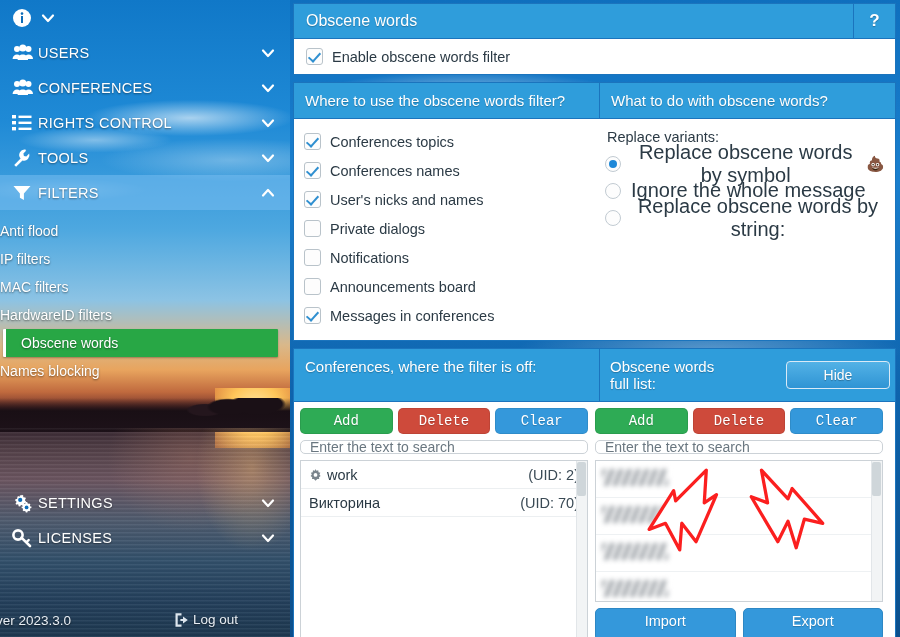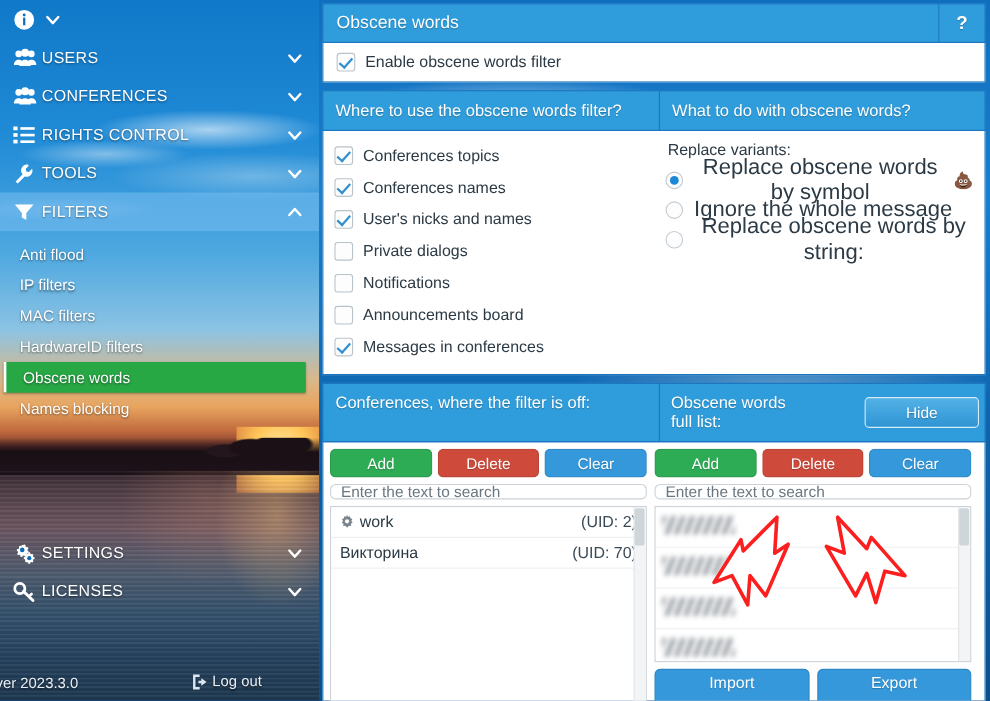--- a/index.html
+++ b/index.html
@@ -79,21 +79,21 @@
     text-shadow:0 1px 2px rgba(0,0,0,0.45);
     cursor:pointer; user-select:none;
   }
   .nav-group.active { background:rgba(120,190,240,0.55); }
   .nav-group .ic { width:26px; flex:0 0 26px; display:flex; align-items:center; }
   .nav-group .lbl { flex:1; font-size:14.5px; letter-spacing:0.3px; }
   .nav-group .chev { flex:0 0 18px; display:flex; justify-content:flex-end; }
 
   .nav-sub {
     display:flex; align-items:center; height:28px;
-    padding-left:18px; color:#ffffff; font-size:14px;
+    color:#ffffff; font-size:14px;
     text-shadow:0 1px 2px rgba(0,0,0,0.5); cursor:pointer; user-select:none;
   }
   .nav-sub.sel {
     background:#28a745; width:275px; margin-left:3px; padding-left:15px;
     border-left:3px solid #ffffff; border-radius:1px;
     box-shadow:0 1px 2px rgba(0,0,0,0.3);
   }
 
   #sidebar-footer {
     position:absolute; left:0; bottom:4px; width:290px; height:26px;
@@ -193,21 +193,21 @@
   }
 
   
   .lists-panel {
     display:flex; background:#ffffff; border:1px solid #1b74bd; border-top:none;
     padding:6px 6px 7px 6px; height:247px;
   }
   .pane { width:288px; display:flex; flex-direction:column; }
   .pane.right { margin-left:7px; }
 
-  .btn-row { display:flex; gap:5px; }
+  .btn-row { display:flex; gap:5px;font-family:Liberation Mono, monospace; }
   .abtn {
     flex:1; height:26px; line-height:24px; text-align:center;
     border-radius:5px; color:#ffffff; font-size:14px; cursor:pointer;
     text-shadow:0 1px 1px rgba(0,0,0,0.22); border:1px solid rgba(0,0,0,0.08);
   }
   .abtn.green { background:#2eab55; }
   .abtn.red { background:#ce4a3b; }
   .abtn.blue { background:#3498db; }
 
   .search-inp {

